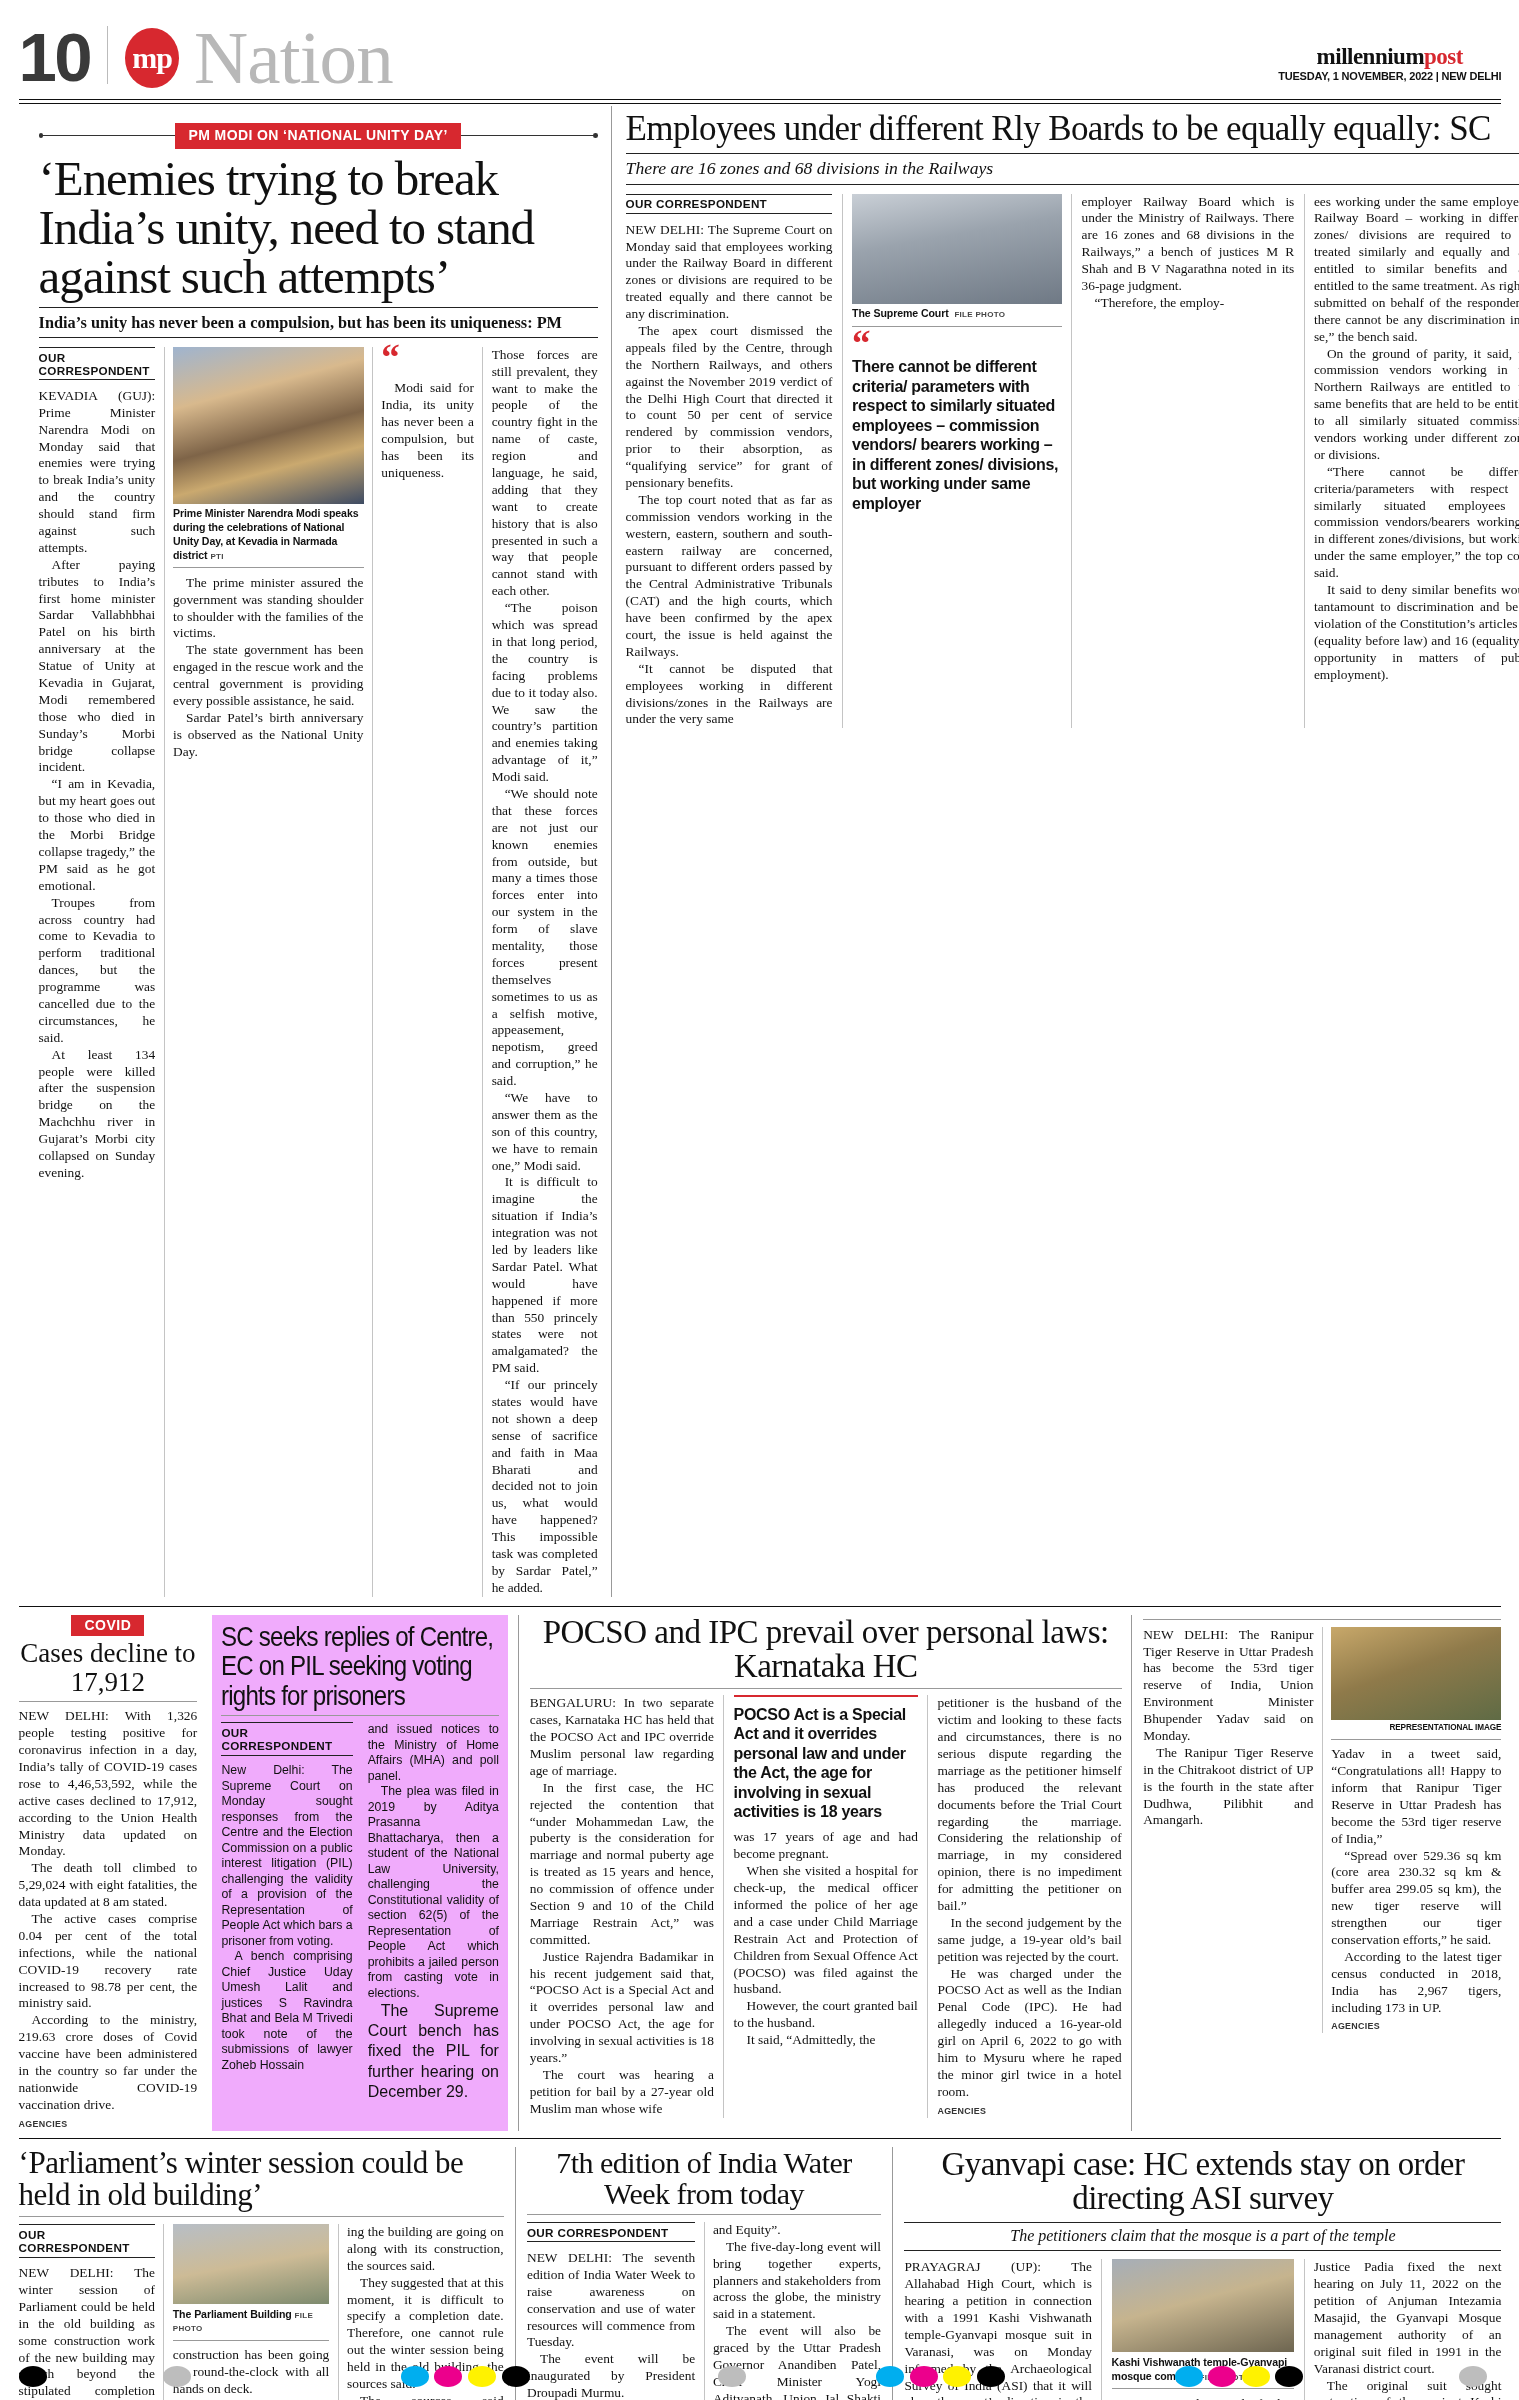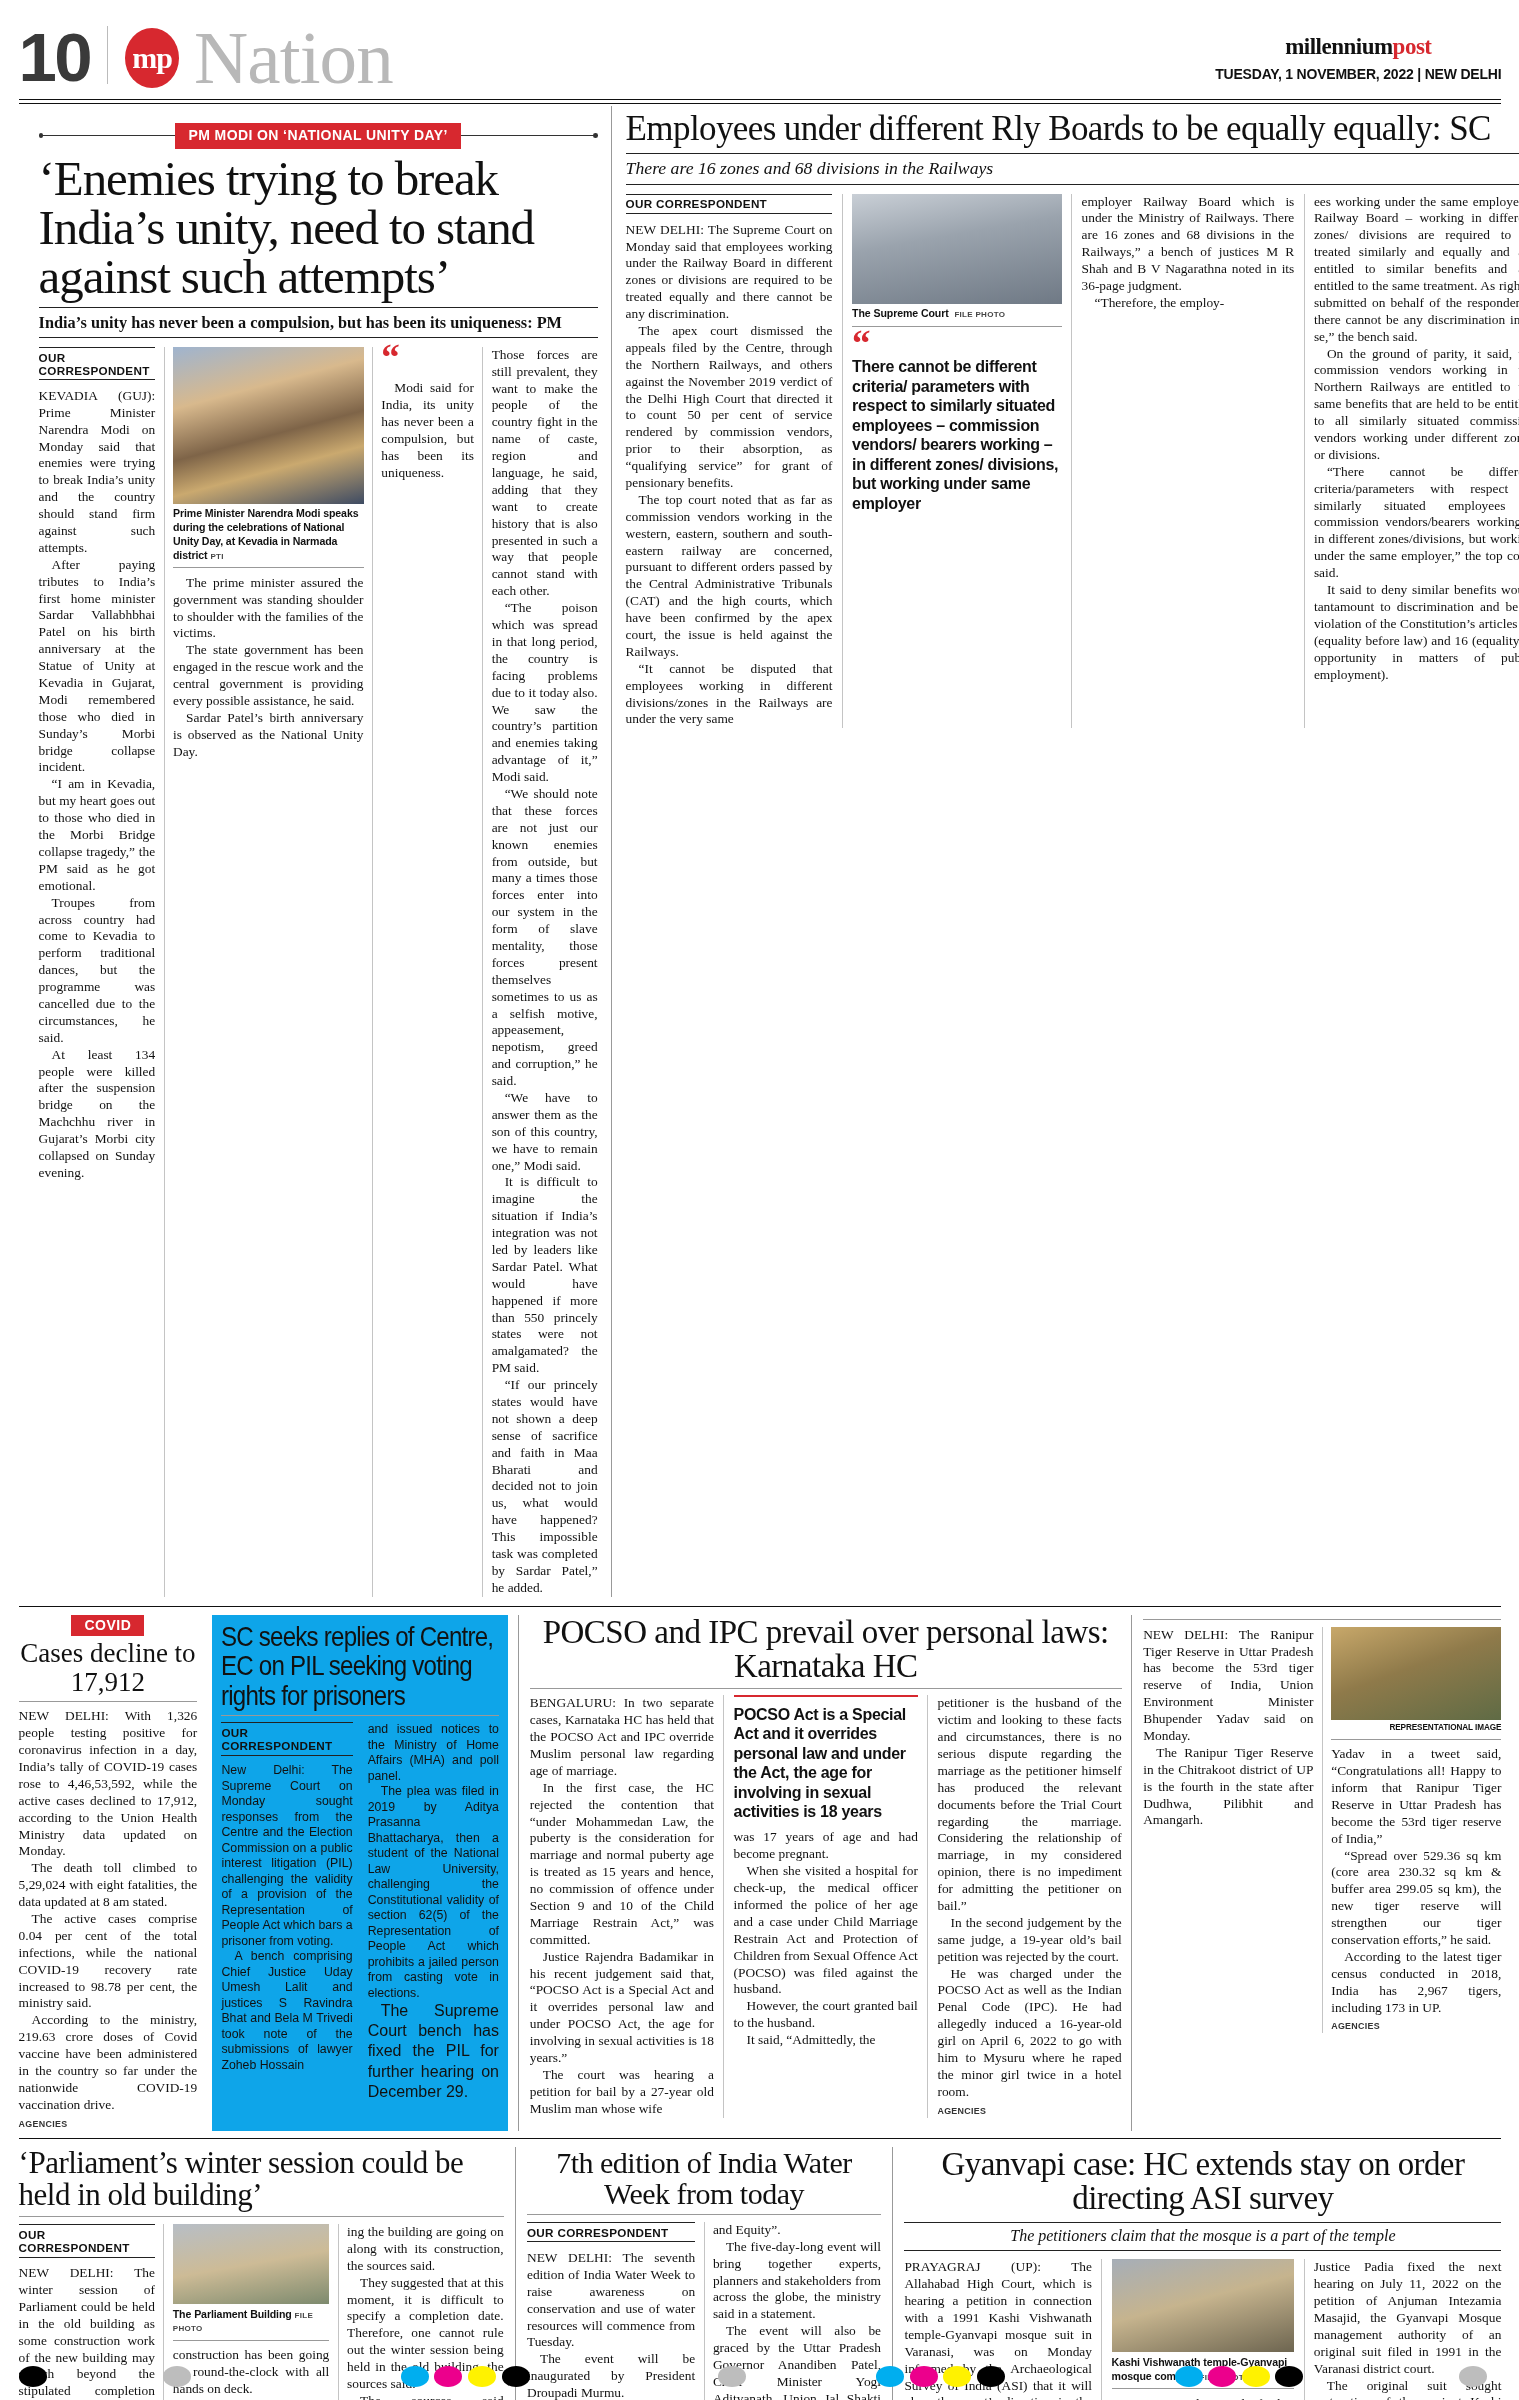--- a/index.html
+++ b/index.html
@@ -10,21 +10,21 @@
   .masthead{display:flex;align-items:flex-end;justify-content:space-between;padding:26px 0 3.7px 0;}
   .mh-left{display:flex;align-items:center;gap:11.2px;}
   .pagenum{font-family:"Liberation Sans",sans-serif;font-weight:bold;font-size:69px;line-height:.82;color:#3a3a3a;letter-spacing:-2.8px;}
   .mh-divider{width:1.9px;height:58px;background:#bbb;margin:0 5.6px 5.6px 5.6px;}
   .mp-logo{width:54px;height:60px;border-radius:50%;background:#d7282f;display:flex;align-items:center;justify-content:center;}
   .mp-logo span{color:#fff;font-family:"Liberation Serif",serif;font-weight:bold;font-size:30px;line-height:1;letter-spacing:-0.9px;}
   .nation-word{font-family:"Liberation Serif",serif;font-size:75px;line-height:.8;color:#b8b8b8;letter-spacing:-0.9px;margin-left:3.7px;}
   .mh-right{text-align:center;padding-bottom:7.5px;}
   .brandline{font-family:"Liberation Serif",serif;font-weight:bold;font-size:23px;letter-spacing:-0.5px;}
   .brandline .post{color:#d7282f;}
-  .dateline{font-family:"Liberation Sans",sans-serif;font-size:14px;font-weight:bold;letter-spacing:-0.2px;margin-top:6px;}
+  .dateline{font-family:"Liberation Sans",sans-serif;font-size:11px;font-weight:bold;letter-spacing:-0.2px;margin-top:0;}
   .rule-double{border-top:1.9px solid #111;border-bottom:0.9px solid #111;height:2.8px;margin:5.6px 0 0 0;}
   .hl{font-family:"Liberation Serif",serif;font-weight:normal;}
   .kicker-wrap{display:flex;align-items:center;margin:17px 0 5.6px 0;}
   .kicker-line{flex:1;height:0.9px;background:#333;position:relative;}
   .kicker-line:before{content:"";position:absolute;left:0;top:-1.9px;width:4.7px;height:4.7px;border-radius:50%;background:#333;}
   .kicker{background:#d7282f;color:#fff;font-family:"Liberation Sans",sans-serif;font-weight:bold;font-size:14px;letter-spacing:0.4px;padding:4.7px 13px 5.6px 13px;}
   .kicker-line2{flex:1;height:0.9px;background:#333;position:relative;}
   .kicker-line2:after{content:"";position:absolute;right:0;top:-1.9px;width:4.7px;height:4.7px;border-radius:50%;background:#333;}
   .bl-wrap{border-top:0.9px solid #222;border-bottom:0.9px solid #222;margin-bottom:7.5px;}
   .bl-wrap span{font-family:"Liberation Sans",sans-serif;font-weight:bold;font-size:11.7px;letter-spacing:0.3px;display:block;padding:2.8px 0;}
@@ -39,21 +39,21 @@
   .cap-rule{border-bottom:0.9px solid #999;margin:4.7px 0 6.5px 0;}
 
   .pq{font-family:"Liberation Sans",sans-serif;font-weight:bold;font-size:17px;line-height:1.22;letter-spacing:-0.3px;}
   .qmark{color:#d7282f;font-family:"Liberation Serif",serif;font-size:37px;font-weight:bold;line-height:.6;display:block;height:24px;}
   .pq-top{border-top:2.8px solid #d7282f;padding-top:7.5px;}
 
   .sub-ital{font-family:"Liberation Serif",serif;font-style:italic;font-size:17.7px;border-top:0.9px solid #222;border-bottom:0.9px solid #222;padding:4.7px 0;margin:5.6px 0 8.4px 0;}
   .hr-thick{border-top:1.9px solid #111;margin:11.2px 0;}
 
   
-  .shaded{background:#0ea5e9;padding:7.5px 9.3px;}
+  .shaded{background:#f0abfc;padding:7.5px 9.3px;}
 
   
   .footer{position:absolute;left:0;bottom:5.6px;width:1520px;height:32px;}
   .dot{position:absolute;width:28px;height:20.5px;border-radius:50%;}
   .dot.grey{background:#bdbdbd;}
   .dot.k{background:#000;}
   .dot.c{background:#00aeef;}
   .dot.m{background:#ec008c;}
   .dot.y{background:#fff200;}
   .big-hl{font-size:49px;line-height:1.0;letter-spacing:-1.1px;}

